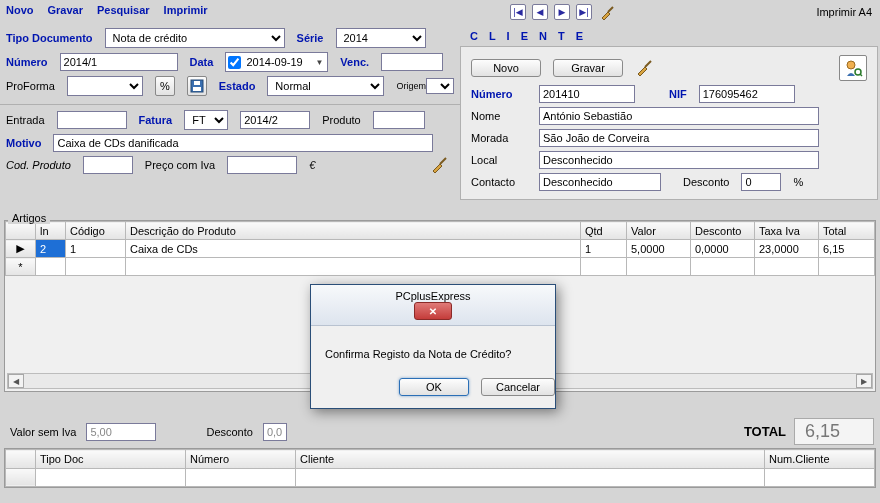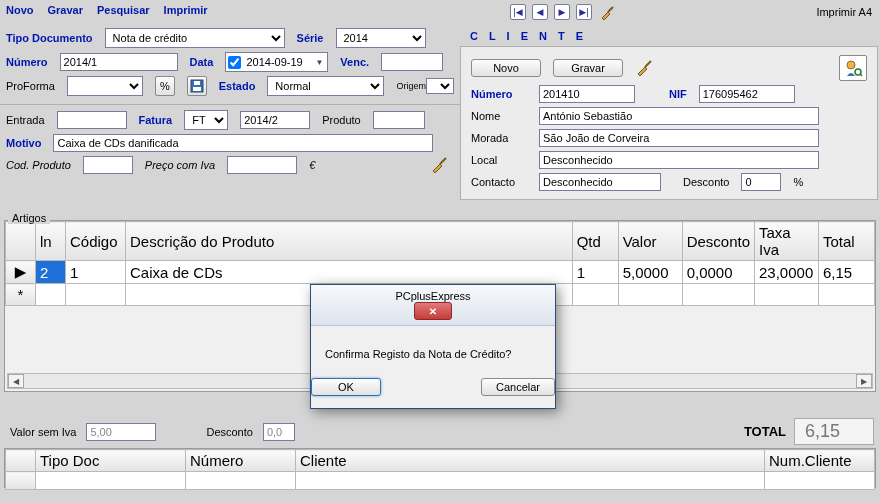--- a/index.html
+++ b/index.html
@@ -18,40 +18,40 @@
   .left { position:absolute; left:0; top:26px; width:460px; }
   .right { position:absolute; left:460px; top:26px; width:418px; }
   .cliente-title { color:#0015b0; font-weight:bold; letter-spacing:4px; padding:4px 0 4px 10px;}
   .rpanel { border:1px solid #b0b0b0; background:#ececec; padding:6px 4px;}
   .btn { background:linear-gradient(#fdfdfd,#e2e2e2); border:1px solid #8a8a8a; border-radius:3px; padding:2px 14px; cursor:pointer; font-size:11px; min-width:70px;}
   .btn.default { border:1px solid #2b6fb6; box-shadow:0 0 3px rgba(43,111,182,.6);}
   .small-icon-btn{width:22px;height:20px;border:1px solid #888;background:linear-gradient(#fdfdfd,#e2e2e2);border-radius:2px;display:inline-flex;align-items:center;justify-content:center;cursor:pointer;}
   .grid-label{position:absolute; left:8px; top:212px; background:#d5d5d5; padding:0 4px; z-index:2;}
   .grid { position:absolute; left:4px; top:220px; width:872px; height:172px; border:1px solid #9a9a9a; background:#f0f0f0; }
   table.g { border-collapse:collapse; width:100%; background:#fff; }
-  table.g th, table.g td { border:1px solid #b8b8b8; font-size:15px; padding:2px 4px; height:18px; text-align:left; background:#fff; }
+  table.g th, table.g td { border:1px solid #b8b8b8; font-size:11px; padding:2px 4px; height:18px; text-align:left; background:#fff; }
   table.g th { background:linear-gradient(#fafafa,#e4e4e4); font-weight:normal; }
   .rowhdr { width:30px; background:linear-gradient(#fafafa,#e4e4e4)!important; text-align:center!important; }
   .sel { background:#1e6fd6!important; color:#fff; }
   .scroll-h { position:absolute; left:2px; right:2px; bottom:2px; height:16px; background:#e9e9e9; border:1px solid #bcbcbc; }
   .scroll-h .sb-btn{position:absolute;top:0;width:16px;height:14px;background:#f3f3f3;border:1px solid #a8a8a8;display:flex;align-items:center;justify-content:center;font-size:8px;color:#555;}
   .bottombar { position:absolute; left:4px; top:420px; width:872px; height:24px; display:flex; align-items:center; gap:10px; padding:0 6px;}
   .totalbox { position:absolute; right:6px; top:418px; display:flex; align-items:center; gap:8px;}
   .totalbox .tv { background:#f4f4f4; border:1px solid #aaa; padding:2px 10px; font-size:18px; color:#777; width:80px; text-align:left;}
   .bottomgrid { position:absolute; left:4px; top:448px; width:872px; height:40px; border:1px solid #9a9a9a; background:#4d7c0f;}
   .fieldset-line{border-top:1px solid #b0b0b0; margin:6px 0 3px 0;}
   .origem{display:inline-flex;flex-direction:row;align-items:center;font-size:9px;}
   .roinput{background:#eee;}
   
   .backdrop{position:absolute;left:0;top:0;width:880px;height:503px;}
   .dlg { position:absolute; left:310px; top:284px; width:246px; background:#f0f0f0; border:1px solid #2a4e78; box-shadow:3px 3px 12px rgba(0,0,0,.45); }
   .dlg .titlebar{background:linear-gradient(#f7f9fb,#dde4ee); padding:5px 6px; display:flex; align-items:center; justify-content:space-between; border-bottom:1px solid #b8c2d0;flex-direction:column;}
   .dlg .close{width:38px;height:18px;background:linear-gradient(#e07a78,#c43c3a);border:1px solid #8a2a28;border-radius:3px;color:#fff;display:flex;align-items:center;justify-content:center;font-weight:bold;cursor:pointer;font-size:10px;}
   .dlg .body{padding:22px 14px 8px 14px; font-size:11px;}
-  .dlg .btns{display:flex;gap:12px;justify-content:space-between;padding:10px 0 12px 0;}
+  .dlg .btns{display:flex;gap:12px;justify-content:flex-end;padding:10px 0 12px 0;}
   .origem select{height:16px;font-size:9px;width:28px;}
   svg{display:block;}
 </style>
 </head>
 <body>
 
 <div class="toolbar">
   <a class="link">Novo</a>
   <a class="link">Gravar</a>
   <a class="link">Pesquisar</a>
@@ -118,21 +118,21 @@
     <span class="lblk">Produto</span>
     <input type="text" style="width: 52px;" value="">
   </div>
   <div class="row">
     <span class="lbl">Motivo</span>
     <input type="text" style="width: 380px;" value="Caixa de CDs danificada">
   </div>
   <div class="row">
     <span class="lblk" style="font-style:italic">Cod. Produto</span>
     <input type="text" style="width: 50px;" value="">
-    <span class="lblk" style="font-style:italic">Preço com Iva</span>
+    <span class="lblk" style="">Preço com Iva</span>
     <input type="text" style="width: 70px;" value="">
     <span style="font-style:italic">€</span>
     <span style="flex:1"></span>
     <span class="broom" style="margin-right:6px">
       <svg width="18" height="18">
           <path d="M3 15 L10 8 L12 10 L5 17 Z" fill="#d9a441" stroke="#7a5a20"></path>
           <line x1="10" y1="8" x2="16" y2="2" stroke="#7a5a20" stroke-width="2"></line>
         </svg>
     </span>
   </div>
@@ -230,21 +230,21 @@
   <div class="scroll-h">
     <div class="sb-btn" style="left:0">◀</div>
     <div class="sb-btn" style="right:0">▶</div>
   </div>
 </div>
 
 <div class="bottombar">
   <span>Valor sem Iva</span>
   <input type="text" class="roinput" style="width: 70px; color: rgb(136, 136, 136);" value="5,00">
   <span style="margin-left:40px">Desconto</span>
-  <input type="text" class="roinput" style="width: 32px; color: rgb(136, 136, 136);" value="0,0">
+  <input type="text" class="roinput" style="width: 24px; color: rgb(136, 136, 136);" value="0,0">
 </div>
 <div class="totalbox">
   <span style="font-weight:bold;font-size:13px">TOTAL</span>
   <div class="tv">6,15</div>
 </div>
 
 <div class="bottomgrid">
   <table class="g" style="height:100%">
     <tbody>
         <tr>

